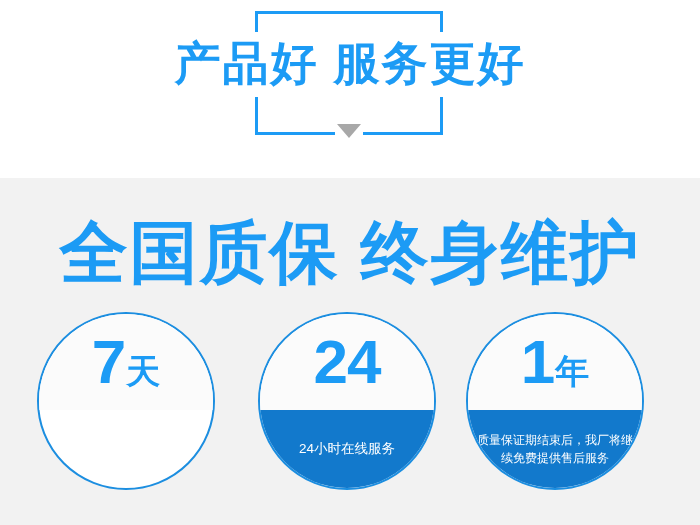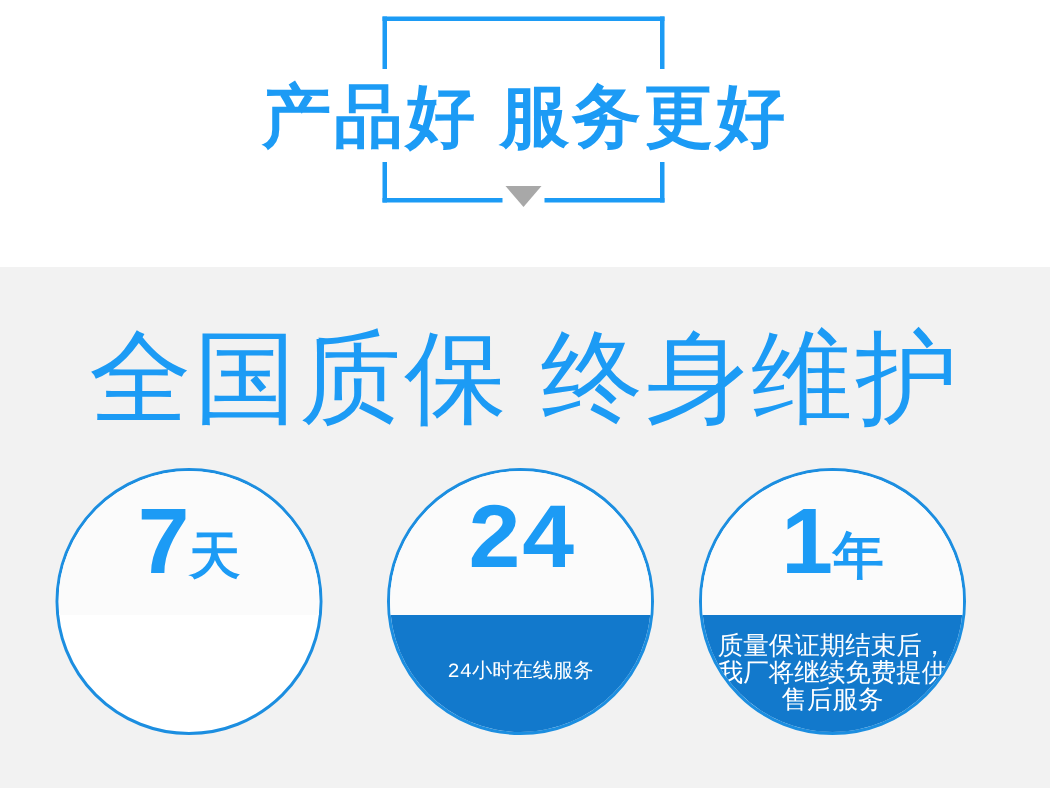--- a/index.html
+++ b/index.html
@@ -93,21 +93,21 @@
     transform: translateX(-50%);
     width: 0;
     height: 0;
     border-left: 12px solid transparent;
     border-right: 12px solid transparent;
     border-top: 14px solid #A8A8A8;
   }
   .slogan {
     position: absolute;
     left: 0;
-    top: 46px;
+    top: 32px;
     width: 700px;
     text-align: center;
     font-size: 46px;
     font-weight: bold;
     color: #1C9BF5;
     letter-spacing: 2px;
     line-height: 60px;
     white-space: nowrap;
     background: #ffffff;
     padding: 1px 0;
@@ -122,21 +122,21 @@
     height: 347px;
     background: #F2F2F2;
   }
   .headline {
     position: absolute;
     left: 0;
     top: 34px;
     width: 700px;
     text-align: center;
     font-size: 68px;
-    font-weight: normal;
+    font-weight: bold;
     color: #1C9BF5;
     letter-spacing: 2px;
     line-height: 80px;
     white-space: nowrap;
   }
 
   
   .badges {
     position: absolute;
     left: 0;
@@ -149,21 +149,21 @@
     top: 0;
     width: 178px;
     height: 178px;
     border-radius: 50%;
     overflow: hidden;
     background: #ffffff;
     border: 2px solid #1C8EE0;
     box-sizing: border-box;
   }
   .badge-1 { left: 37px; }
-  .badge-2 { left: 258px; font-family: Liberation Mono, monospace; }
+  .badge-2 { left: 258px; }
   .badge-3 { left: 466px; }
 
   .badge-top {
     position: absolute;
     left: 0;
     top: 0;
     width: 100%;
     height: 55%;
     background: #FBFBFB;
     display: flex;
@@ -203,21 +203,21 @@
   }
   .badge-caption {
     color: #ffffff;
     font-size: 13.5px;
     line-height: 19px;
     text-align: center;
     white-space: nowrap;
   }
   .badge-caption.multi {
     white-space: normal;
-    font-size: 17px;
+    font-size: 12px;
     line-height: 18px;
     text-align: center;
   }
 </style>
 </head>
 <body>
 
 <div id="banner">
 
   <div class="top-section">

